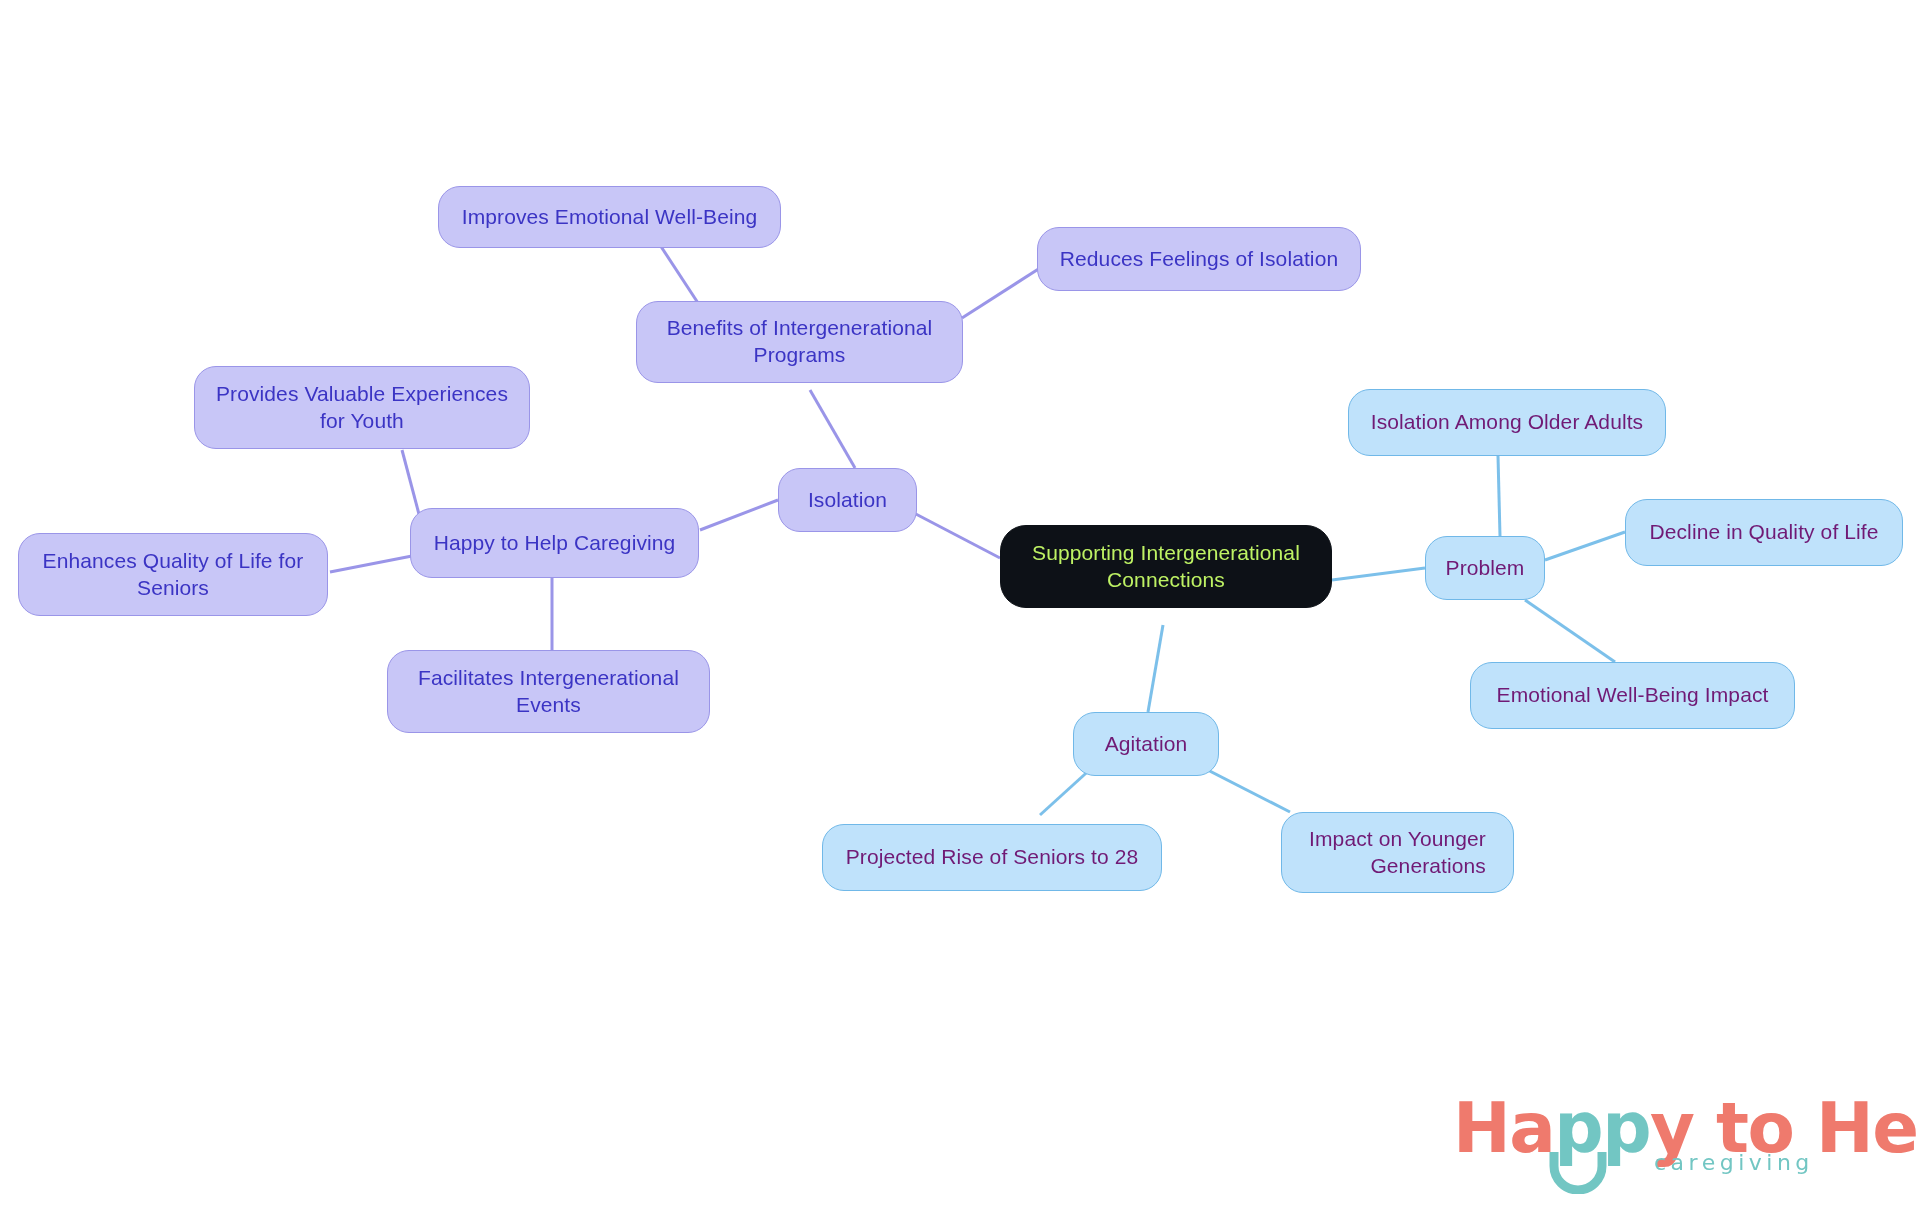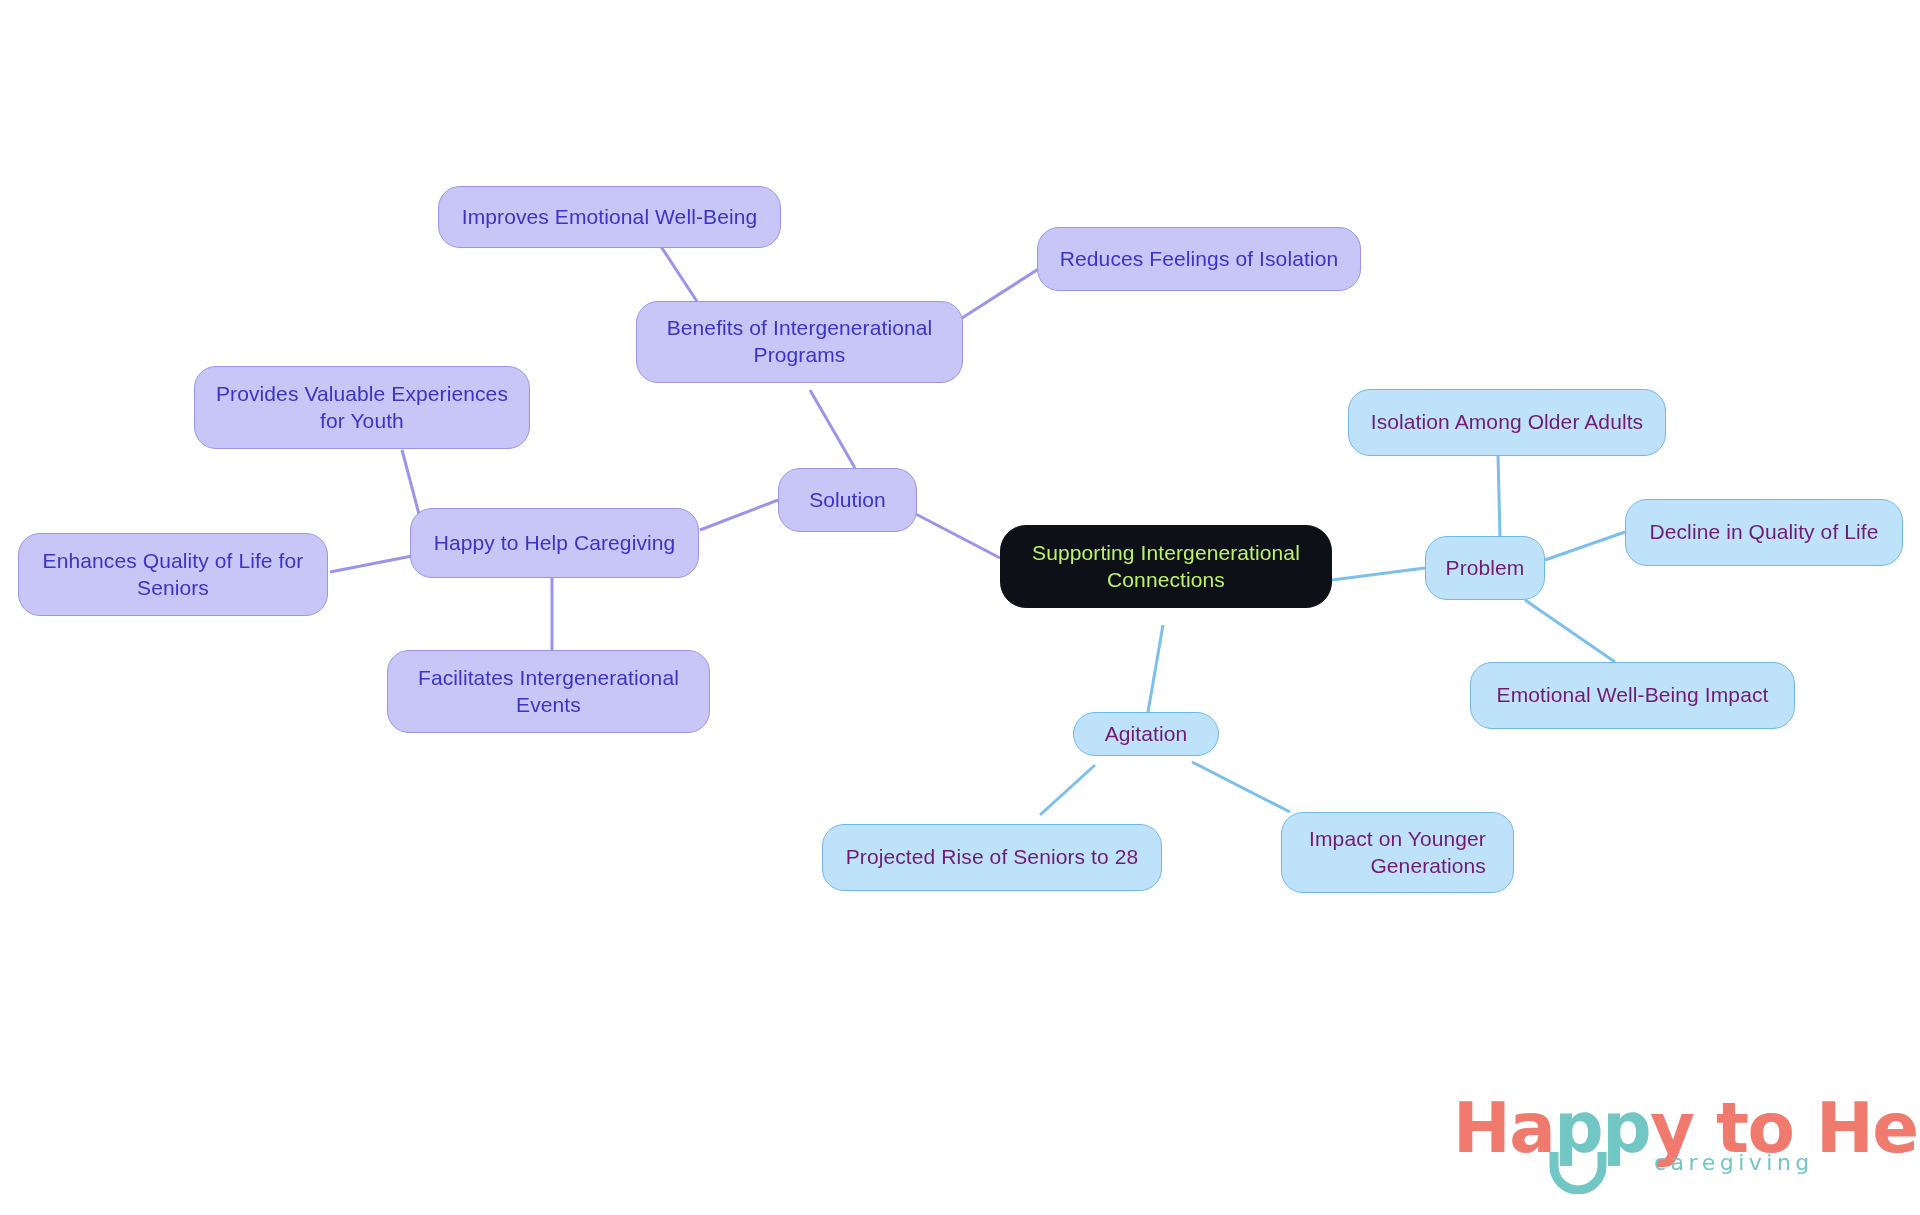--- a/index.html
+++ b/index.html
@@ -132,28 +132,28 @@
 Connections</div>
 
   <div class="node blue" style="left:1425px; top:536px; width:120px; height:64px;">Problem</div>
 
   <div class="node blue" style="left:1348px; top:389px; width:318px; height:67px;">Isolation Among Older Adults</div>
 
   <div class="node blue" style="left:1625px; top:499px; width:278px; height:67px;">Decline in Quality of Life</div>
 
   <div class="node blue" style="left:1470px; top:662px; width:325px; height:67px;">Emotional Well-Being Impact</div>
 
-  <div class="node blue" style="left:1073px; top:712px; width:146px; height:44px;">Agitation</div>
+  <div class="node blue" style="left:1073px; top:712px; width:146px; height:64px;">Agitation</div>
 
   <div class="node blue" style="left:822px; top:824px; width:340px; height:67px;">Projected Rise of Seniors to 28</div>
 
   <div class="node blue" style="left:1281px; top:812px; width:233px; height:81px;text-align:right;">Impact on Younger
 Generations</div>
 
-  <div class="node purple" style="left:778px; top:468px; width:139px; height:64px;">Solution</div>
+  <div class="node purple" style="left:778px; top:468px; width:139px; height:64px;">Isolation</div>
 
   <div class="node purple" style="left:636px; top:301px; width:327px; height:82px;">Benefits of Intergenerational
 Programs</div>
 
   <div class="node purple" style="left:438px; top:186px; width:343px; height:62px;">Improves Emotional Well-Being</div>
 
   <div class="node purple" style="left:1037px; top:227px; width:324px; height:64px;">Reduces Feelings of Isolation</div>
 
   <div class="node purple" style="left:410px; top:508px; width:289px; height:70px;">Happy to Help Caregiving</div>
 

